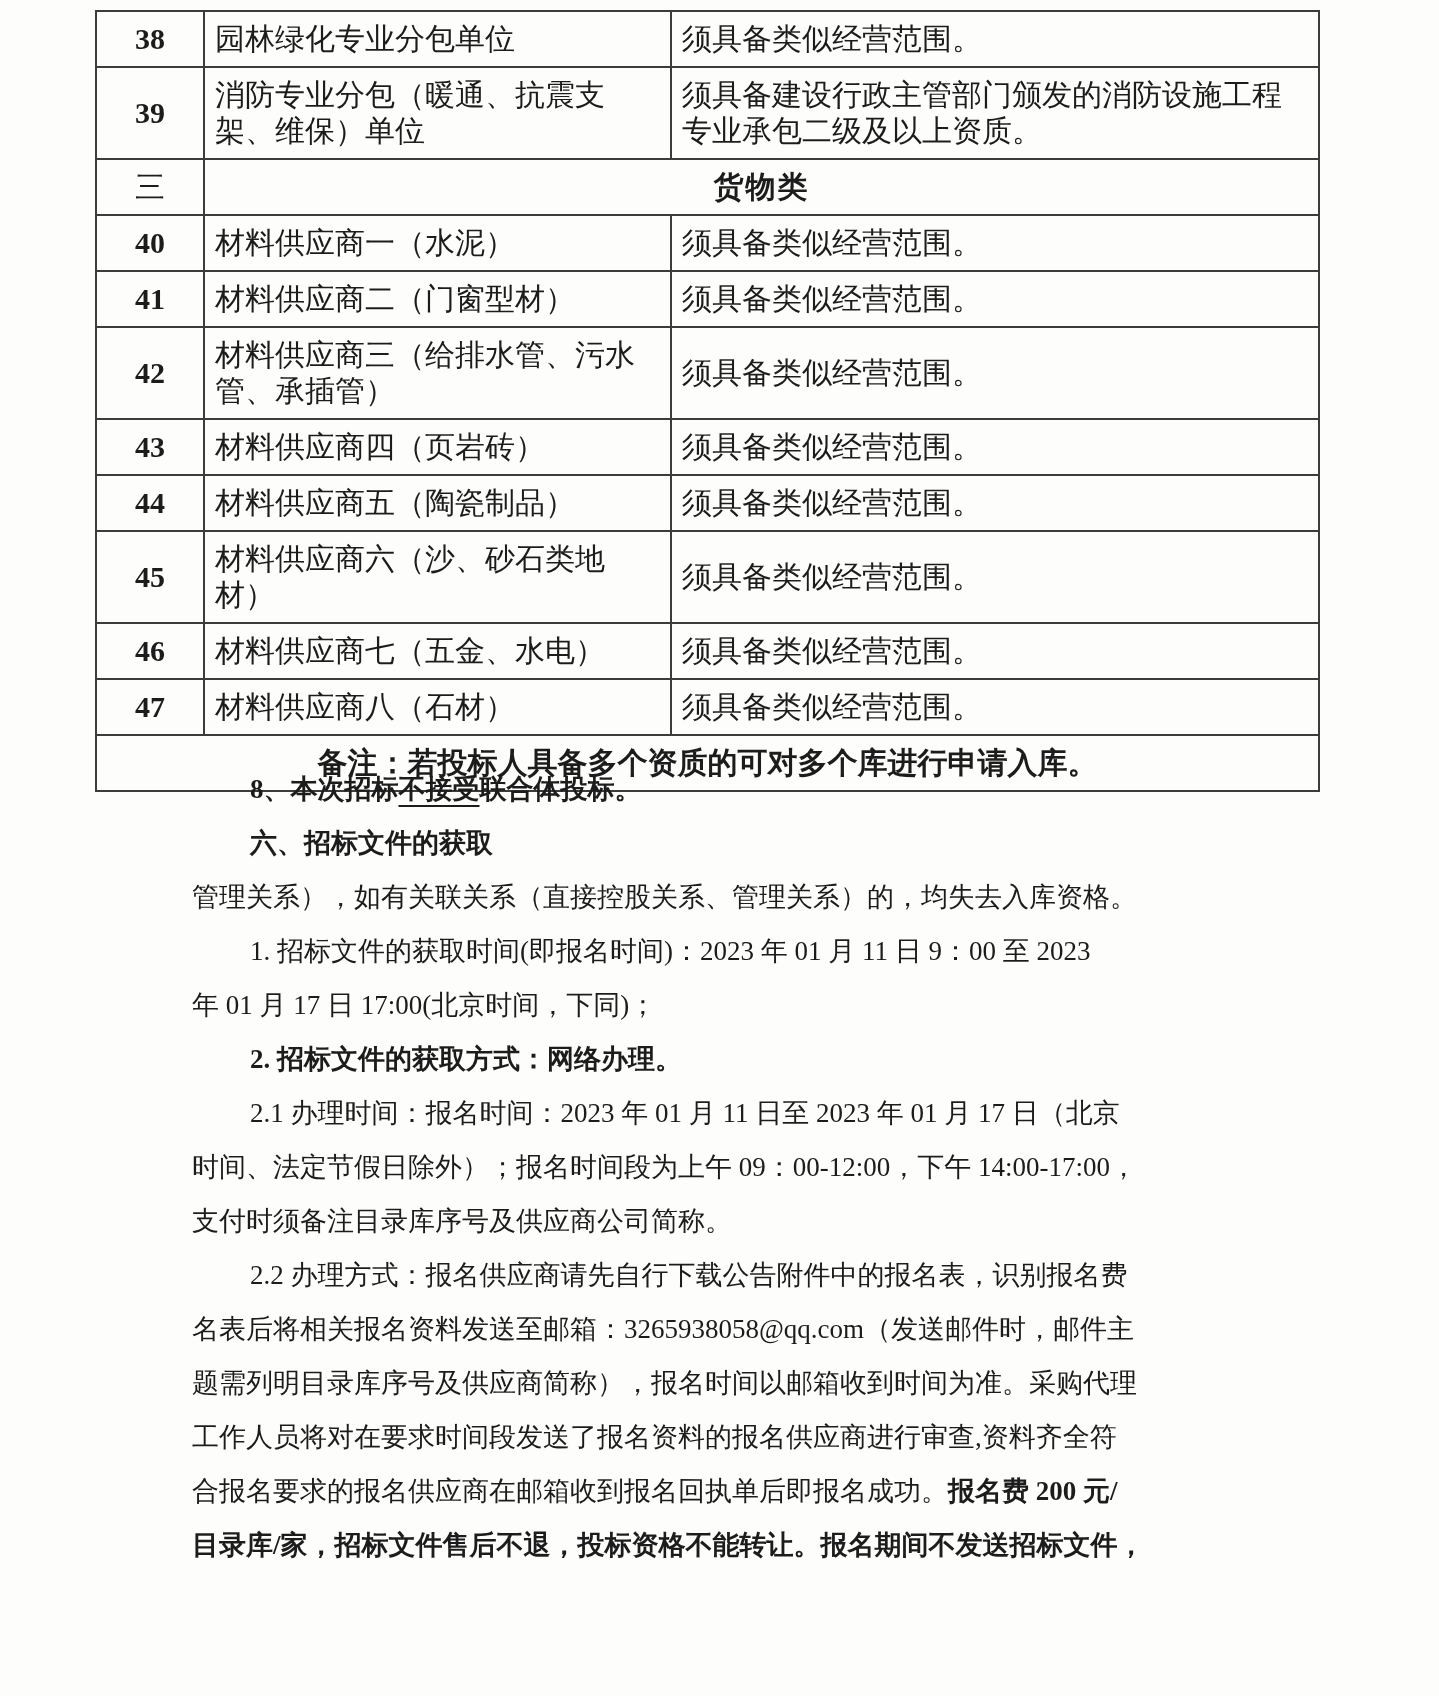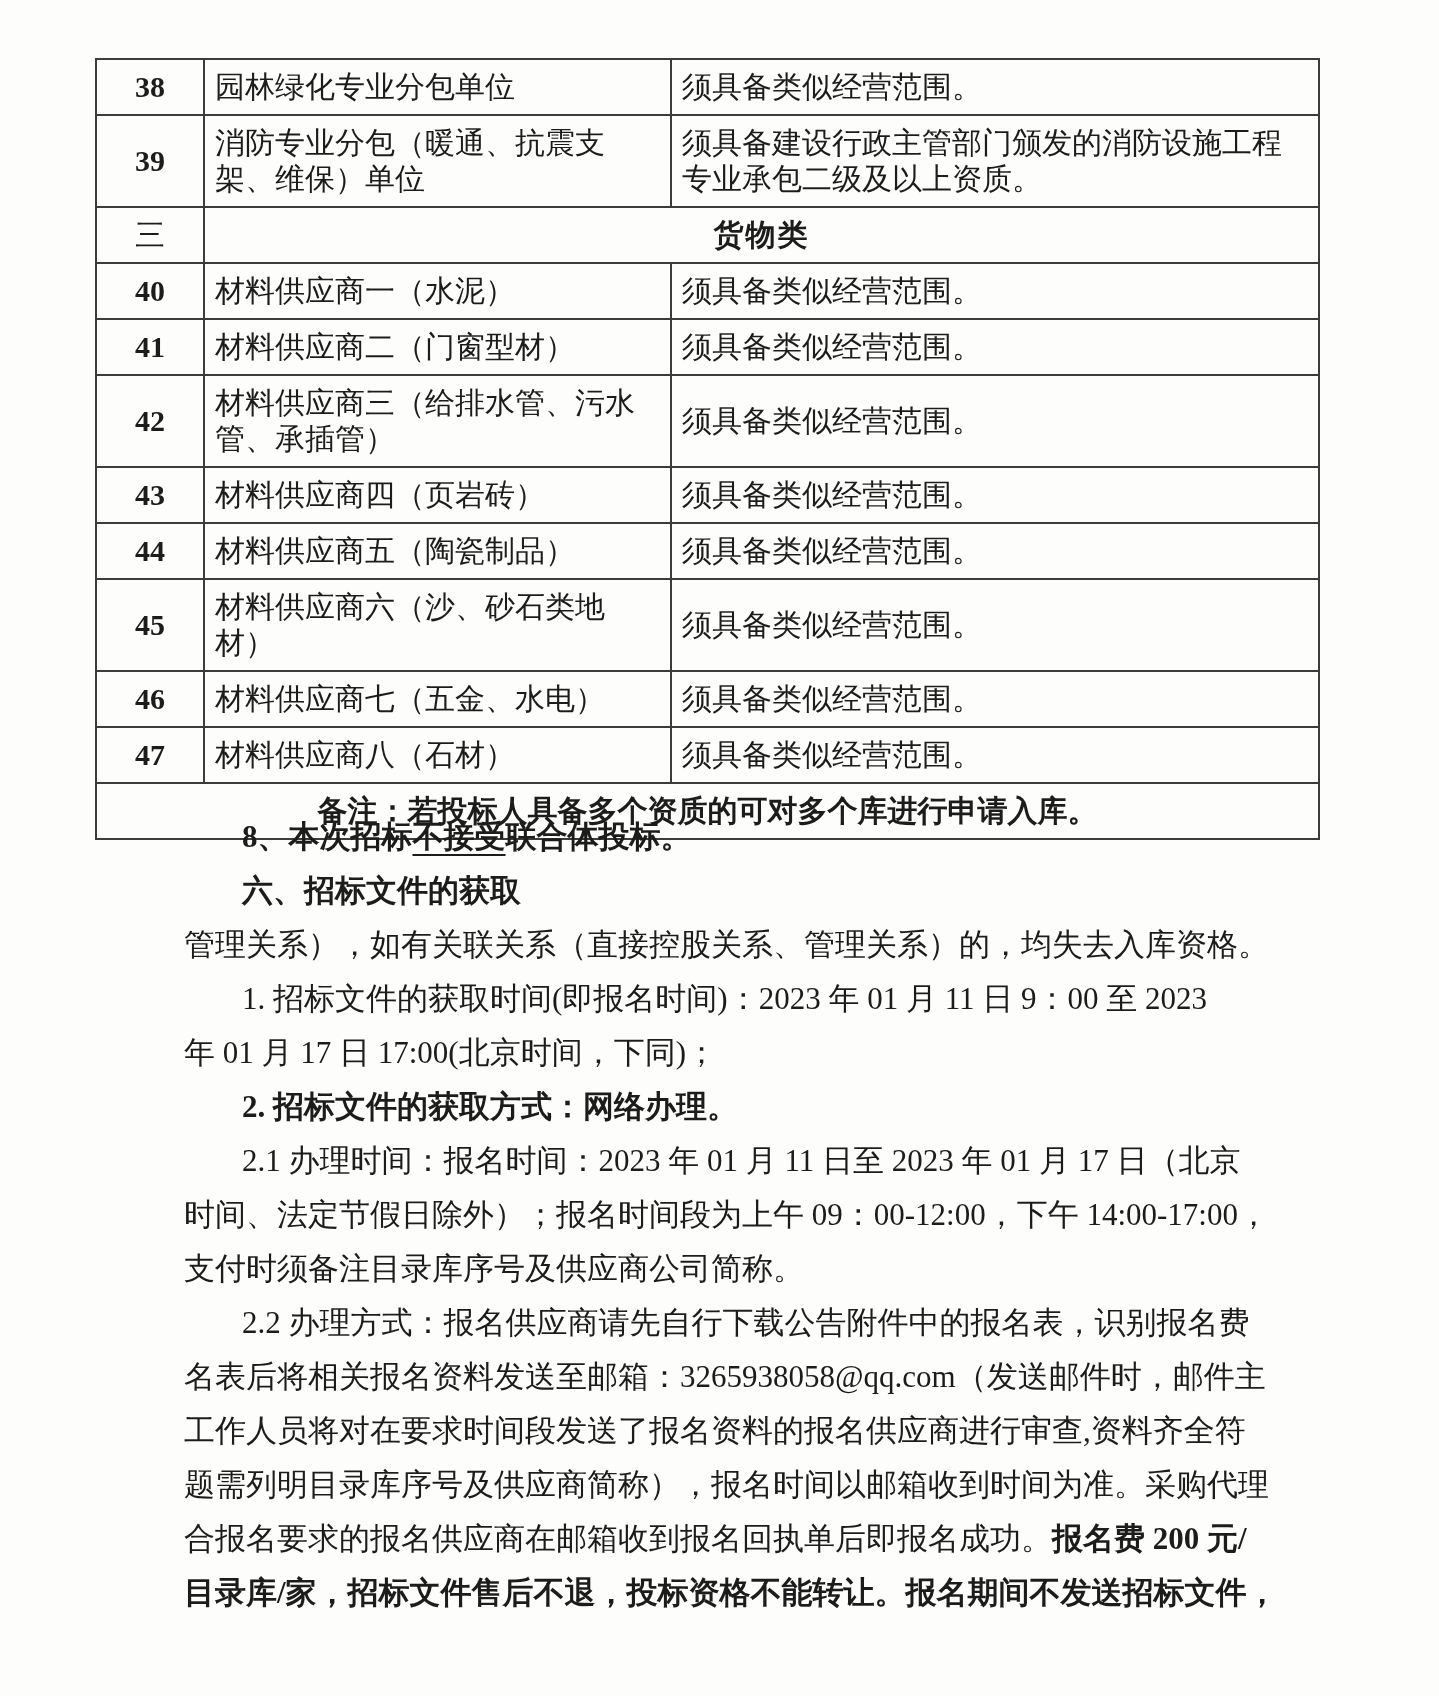--- a/index.html
+++ b/index.html
@@ -1,41 +1,41 @@
 <!DOCTYPE html>
 <html><head>
 <meta charset="utf-8">
 <style>
   html,body{margin:0;padding:0;}
   body{
     width:1439px;height:1696px;position:relative;overflow:hidden;
     background:#fdfdfb;color:#1c1c1c;
     font-family:"Liberation Serif","DejaVu Serif",serif;
   }
-  .page{position:absolute;inset:0;margin-top:48px;}
+  .page{position:absolute;inset:0;}
   
   table.qual{
     position:absolute;left:95px;top:10px;width:1223px;
     border-collapse:collapse;table-layout:fixed;
   }
   table.qual td{
     border:2px solid #3c3c3c;
     padding:9px 10px;
     font-size:30px;line-height:36px;
     vertical-align:middle;
   }
   td.num{text-align:center;font-weight:bold;}
   td.cat-num{text-align:center;font-weight:normal;}
   td.cat-label{text-align:center;font-weight:bold;letter-spacing:2px;}
   td.remark{text-align:center;font-weight:bold;padding:11px 10px;}
   td.req{text-align:left;}
   
   .body-text{
-    position:absolute;left:184px;top:762px;width:1046px;
-    font-size:31px;line-height:54px;
+    position:absolute;left:192px;top:762px;width:1046px;
+    font-size:27px;line-height:54px;
   }
   .line{min-height:54px;white-space:nowrap;}
   .line.indent{padding-left:58px;}
   .seg.bold{font-weight:bold;}
   .seg.underline{
     text-decoration:underline;
     text-underline-offset:7px;
     text-decoration-thickness:2px;
   }
 </style>
@@ -116,19 +116,19 @@
       <div class="line indent"><span class="seg bold">六、招标文件的获取</span></div>
       <div class="line"><span class="seg">管理关系），如有关联关系（直接控股关系、管理关系）的，均失去入库资格。</span></div>
       <div class="line indent"><span class="seg">1. 招标文件的获取时间(即报名时间)：2023 年 01 月 11 日 9：00 至 2023</span></div>
       <div class="line"><span class="seg">年 01 月 17 日 17:00(北京时间，下同)；</span></div>
       <div class="line indent"><span class="seg bold">2. 招标文件的获取方式：网络办理。</span></div>
       <div class="line indent"><span class="seg">2.1 办理时间：报名时间：2023 年 01 月 11 日至 2023 年 01 月 17 日（北京</span></div>
       <div class="line"><span class="seg">时间、法定节假日除外）；报名时间段为上午 09：00-12:00，下午 14:00-17:00，</span></div>
       <div class="line"><span class="seg">支付时须备注目录库序号及供应商公司简称。</span></div>
       <div class="line indent"><span class="seg">2.2 办理方式：报名供应商请先自行下载公告附件中的报名表，识别报名费</span></div>
       <div class="line"><span class="seg">名表后将相关报名资料发送至邮箱：3265938058@qq.com（发送邮件时，邮件主</span></div>
+      <div class="line"><span class="seg">题需列明目录库序号及供应商简称），报名时间以邮箱收到时间为准。采购代理</span></div>
       <div class="line"><span class="seg">工作人员将对在要求时间段发送了报名资料的报名供应商进行审查,资料齐全符</span></div>
-      <div class="line"><span class="seg">题需列明目录库序号及供应商简称），报名时间以邮箱收到时间为准。采购代理</span></div>
       <div class="line"><span class="seg">合报名要求的报名供应商在邮箱收到报名回执单后即报名成功。</span><span class="seg bold">报名费 200 元/</span></div>
       <div class="line"><span class="seg bold">目录库/家，招标文件售后不退，投标资格不能转让。报名期间不发送招标文件，</span></div>
     </div>
 
 </div>
 
 </body></html>

